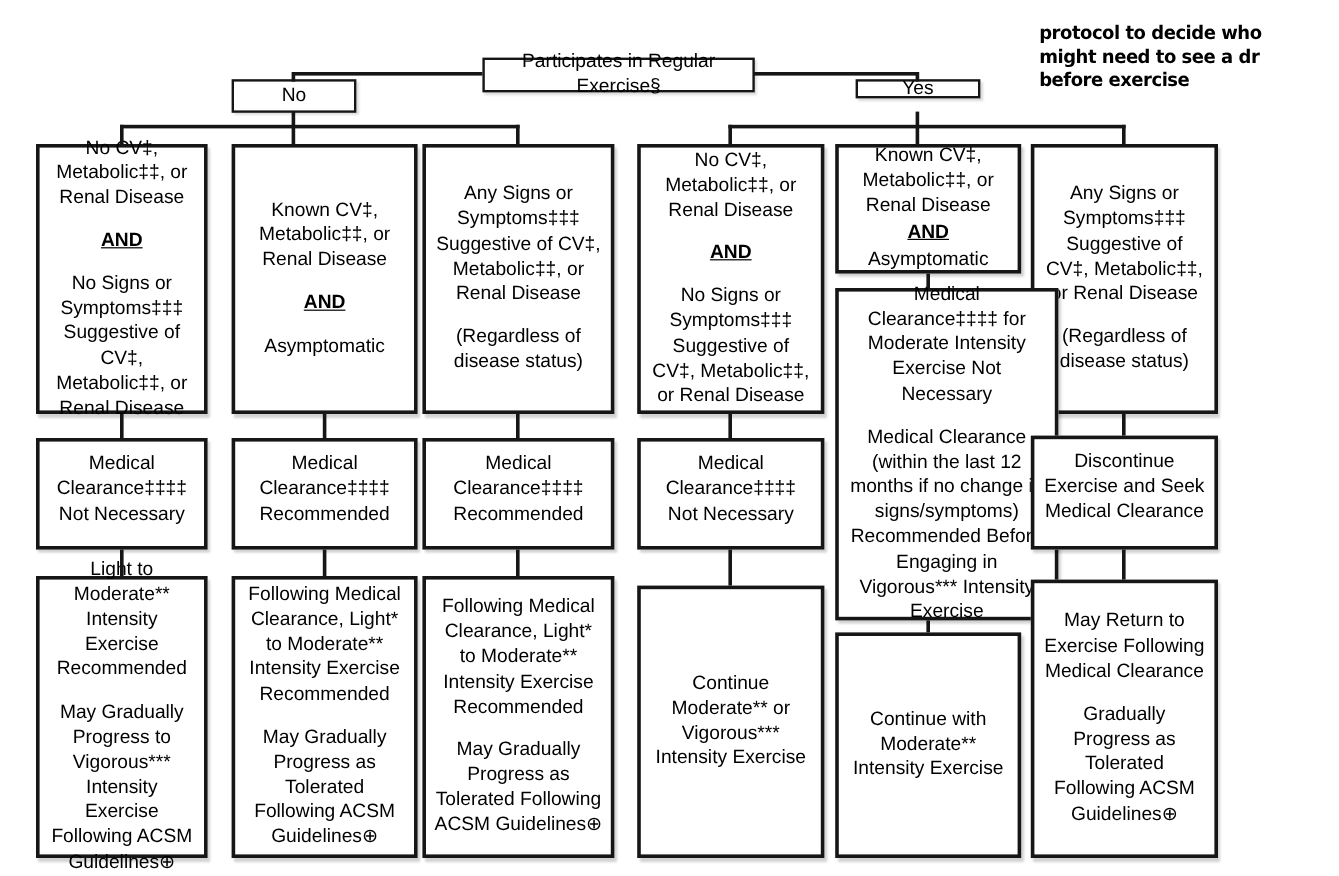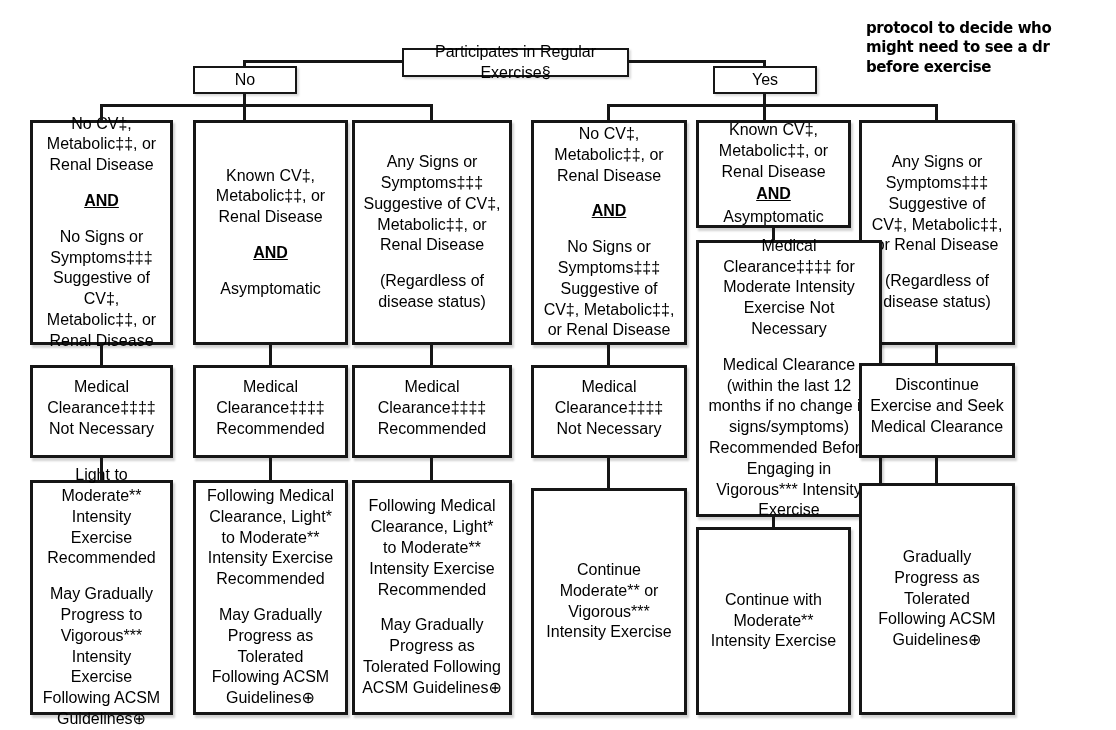--- a/index.html
+++ b/index.html
@@ -35,21 +35,21 @@
 
   <div class="annotation">protocol to decide who might need to see a dr before exercise</div>
 
   <div class="box thin" style="left:402px;top:48px;width:227px;height:29px;padding:2px 4px;">
     <div class="p">Participates in Regular Exercise§</div>
   </div>
 
   <div class="box thin" style="left:193px;top:66px;width:104px;height:28px;padding:2px 1px;">
     <div class="p">No</div>
   </div>
-  <div class="box thin" style="left:713px;top:66px;width:104px;height:28px;padding:2px 4px;">
+  <div class="box thin" style="left:713px;top:66px;width:104px;height:16px;padding:2px 4px;">
     <div class="p">Yes</div>
   </div>
 
   <div class="box" style="left:30px;top:120px;width:143px;height:225px;">
     <div class="p">No CV‡, Metabolic‡‡, or Renal Disease</div>
     <div class="p and">AND</div>
     <div class="p">No Signs or Symptoms‡‡‡ Suggestive of CV‡, Metabolic‡‡, or Renal Disease</div>
   </div>
 
   <div class="box" style="left:193px;top:120px;width:155px;height:225px;">
@@ -122,20 +122,21 @@
 
   <div class="box" style="left:531px;top:488px;width:156px;height:227px;">
     <div class="p">Continue Moderate** or Vigorous*** Intensity Exercise</div>
   </div>
 
   <div class="box" style="left:696px;top:527px;width:155px;height:188px;">
     <div class="p">Continue with Moderate** Intensity Exercise</div>
   </div>
 
   <div class="box" style="left:859px;top:483px;width:156px;height:232px;">
+    <div class="p">May Return to Exercise Following Medical Clearance</div>
     <div class="p">Gradually Progress as Tolerated Following ACSM Guidelines⊕</div>
   </div>
 
   <div class="line" style="left:245px;top:60px;width:157px;height:3px;"></div>
   <div class="line" style="left:628px;top:60px;width:137px;height:3px;"></div>
   <div class="line" style="left:243px;top:60px;width:3px;height:8px;"></div>
   <div class="line" style="left:763px;top:60px;width:3px;height:8px;"></div>
 
   <div class="line" style="left:243px;top:93px;width:3px;height:27px;"></div>
   <div class="line" style="left:763px;top:93px;width:3px;height:27px;"></div>

